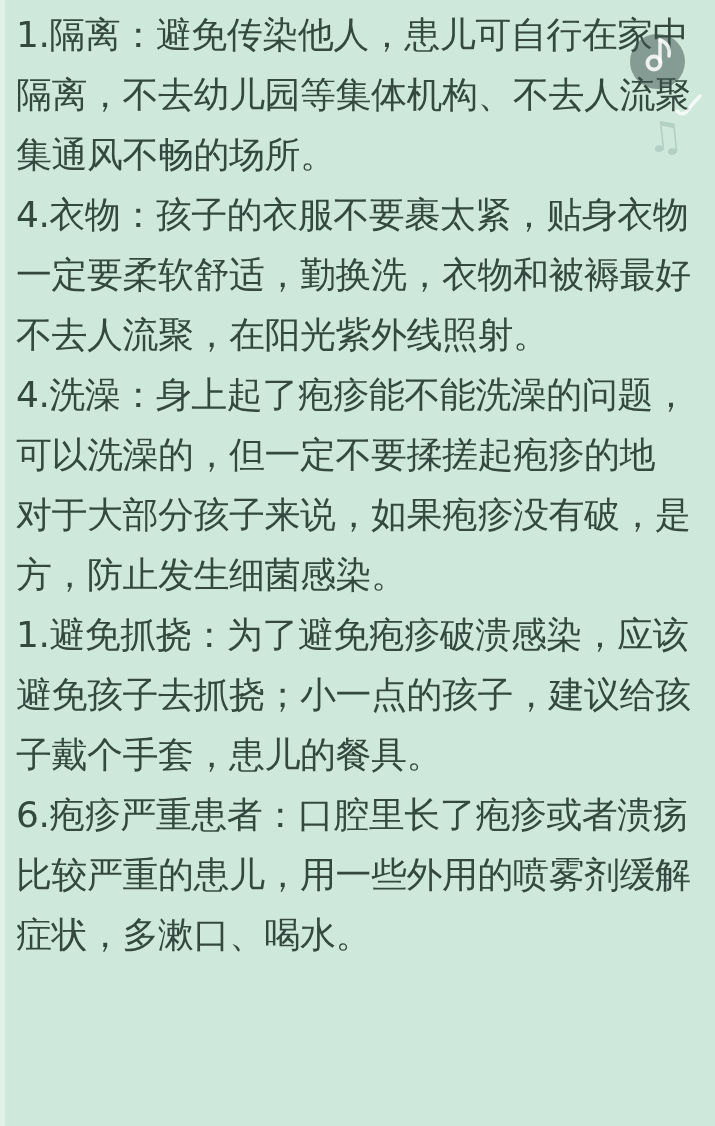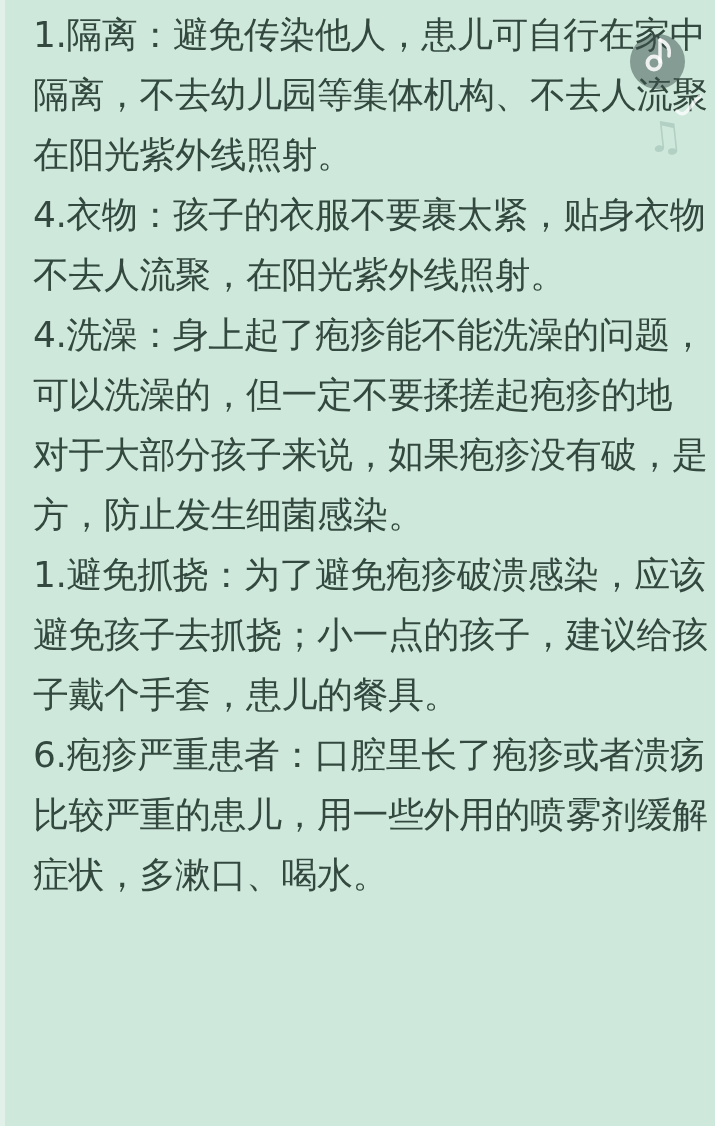--- a/index.html
+++ b/index.html
@@ -21,21 +21,21 @@
   .text-block {
     position: absolute;
     top: 5px; left: 0;
     width: 100%;
     z-index: 1;
   }
   section { margin: 0; padding: 0; }
   .line {
     height: 60px;
     line-height: 60px;
-    padding-left: 33px;
+    padding-left: 16px;
     font-size: 36px;
     letter-spacing: -0.5px;
     color: #33493f;
     white-space: nowrap;
     font-weight: 500;
   }
   .music-widget {
     position: absolute;
     left: 629px; top: 33px;
     width: 57px; height: 57px;
@@ -65,28 +65,29 @@
 
 <div class="page">
 
   <div class="edge-glow"></div>
 
   <main class="text-block">
 
     <section>
       <div class="line">1.隔离：避免传染他人，患儿可自行在家中</div>
       <div class="line">隔离，不去幼儿园等集体机构、不去人流聚</div>
-      <div class="line">在阳光紫外线照射。</div>
+      <div class="line">集通风不畅的场所。</div>
     </section>
 
     <section>
     </section>
 
     <section>
       <div class="line">4.衣物：孩子的衣服不要裹太紧，贴身衣物</div>
+      <div class="line">一定要柔软舒适，勤换洗，衣物和被褥最好</div>
       <div class="line">不去人流聚，在阳光紫外线照射。</div>
     </section>
 
     <section>
       <div class="line">4.洗澡：身上起了疱疹能不能洗澡的问题，</div>
       <div class="line">可以洗澡的，但一定不要揉搓起疱疹的地</div>
       <div class="line">对于大部分孩子来说，如果疱疹没有破，是</div>
       <div class="line">方，防止发生细菌感染。</div>
     </section>
 

